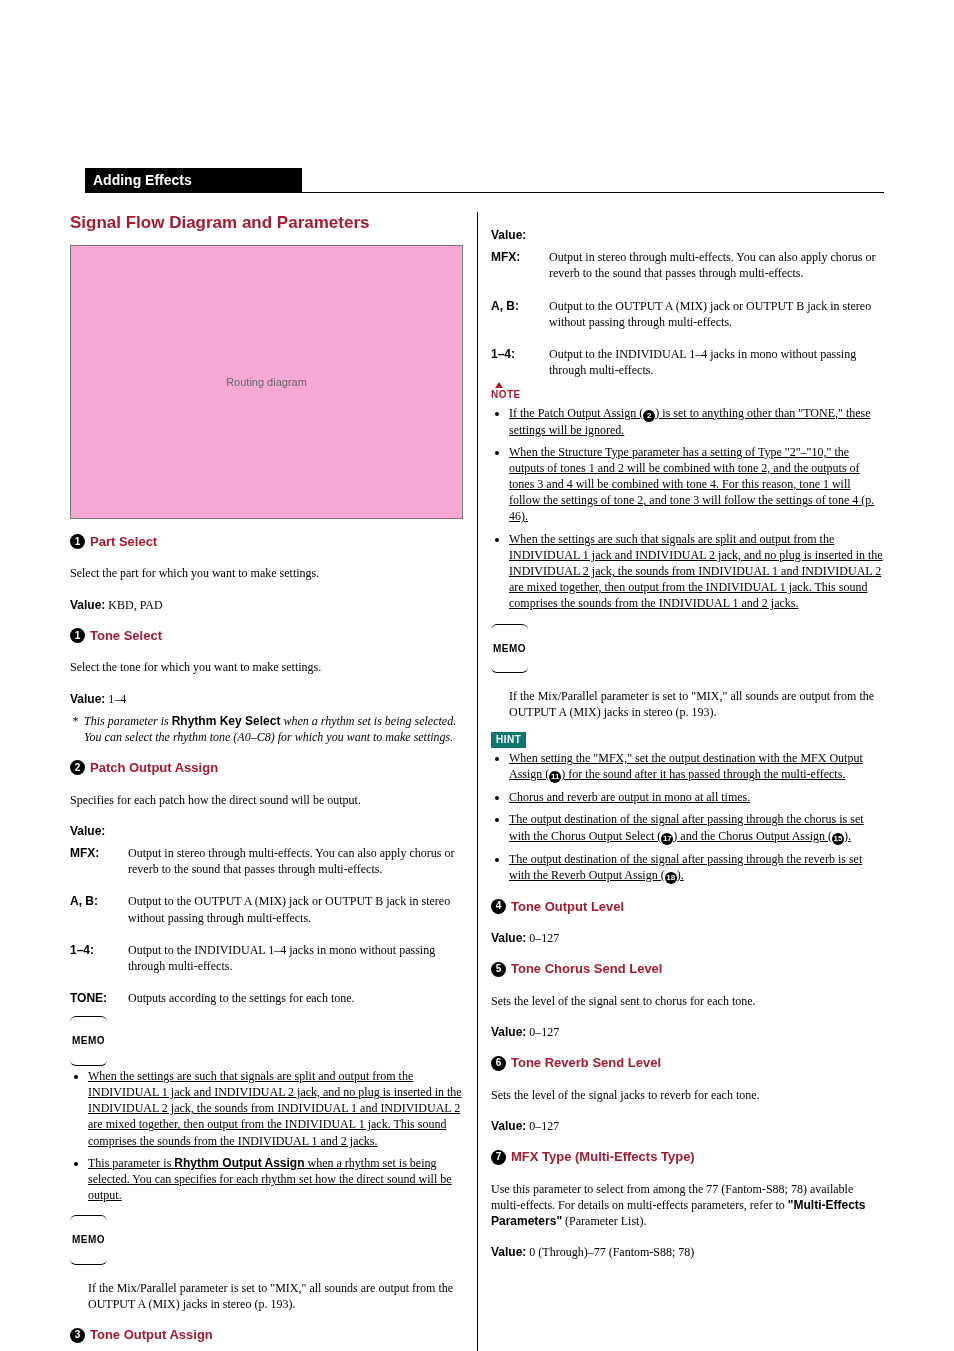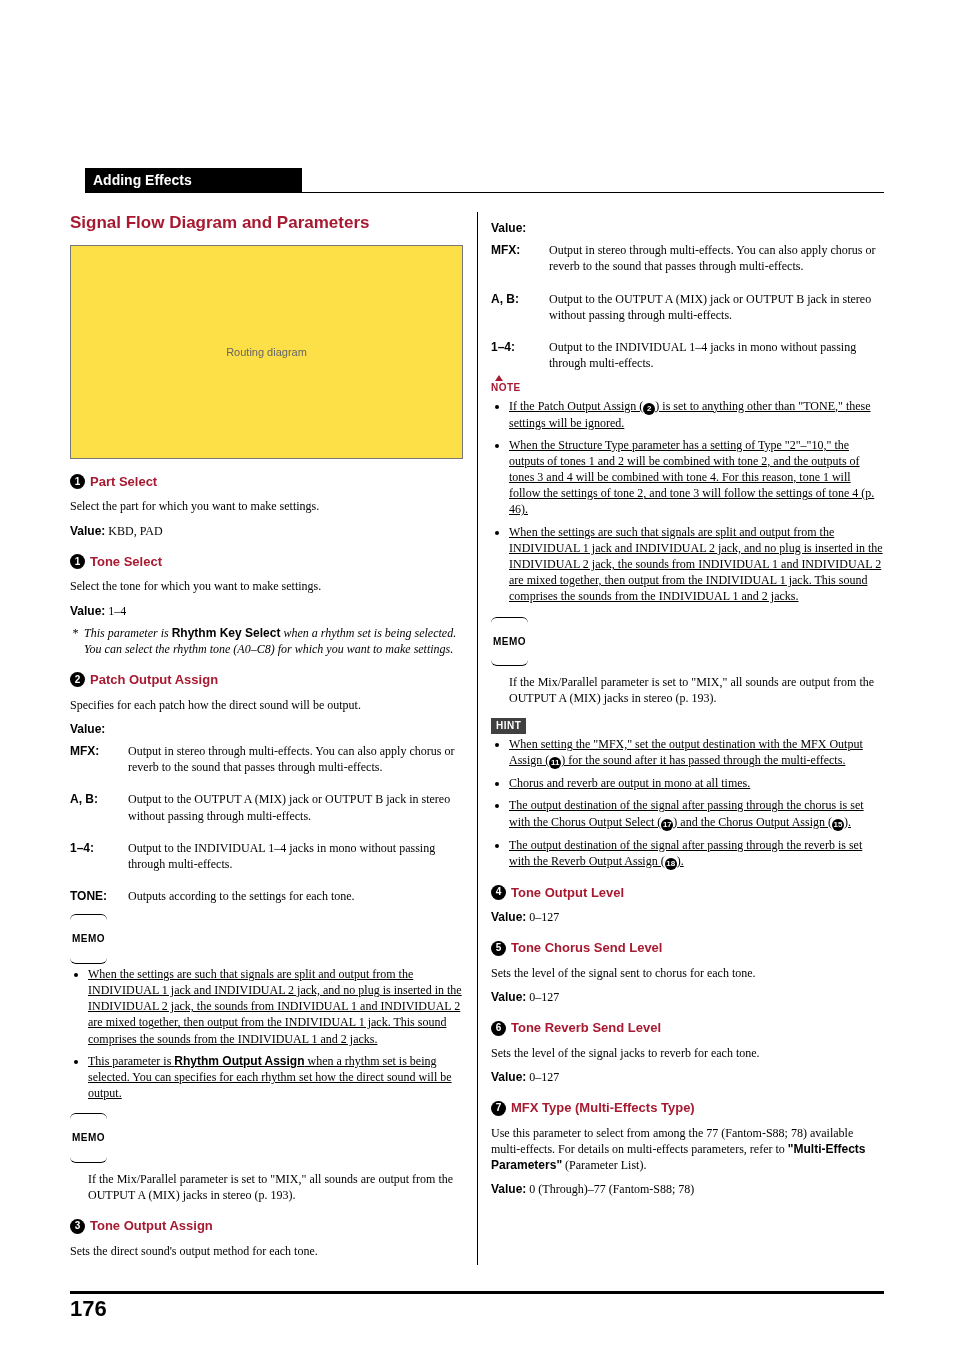--- a/index.html
+++ b/index.html
@@ -58,22 +58,22 @@
   }
   h1.section {
     font-family: Arial, Helvetica, sans-serif;
     font-weight: 900;
     color: #a71930;
     font-size: 17px;
     margin: 0 0 10px 0;
   }
   .routing-figure {
     width: 100%;
-    height: 214px;
-    background: #fde047;
+    height: 274px;
+    background: #f9a8d4;
     border: 1px solid #777;
     display: flex;
     align-items: center;
     justify-content: center;
     color: #666;
     font-family: Arial, sans-serif;
     font-size: 11px;
     margin-bottom: 8px;
   }
   .sub {
@@ -100,21 +100,21 @@
     font-family: Arial, sans-serif;
     line-height: 1;
     flex: 0 0 auto;
   }
   .badge.inline {
     width: 12px;
     height: 12px;
     font-size: 8px;
     vertical-align: -1px;
   }
-  p { margin: 8px 0 6px 0; }
+  p { margin: 15px 0 6px 0; }
   .bold-sans {
     font-family: Arial, Helvetica, sans-serif;
     font-weight: bold;
   }
   .dl {
     display: grid;
     grid-template-columns: 42px 1fr;
     column-gap: 4px;
     row-gap: 4px;
     margin: 4px 0;
@@ -155,21 +155,21 @@
     border-bottom: 6px solid #a71930;
   }
   .callout-label.memo {
     color: #000;
     border-bottom: 1px solid #000;
     border-top: 1px solid #000;
     padding: 17px 2px;
     border-radius: 6px;
   }
   .callout-label.hint {
-    background: #404040;
+    background: #0f766e;
     color: #fff;
     padding: 1px 5px;
   }
   ul.bul {
     list-style: disc;
     padding-left: 18px;
     margin: 2px 1px 6px 0;
     text-decoration: underline;
   }
   ul.bul > li { margin: 2px 0 6px 0; }

